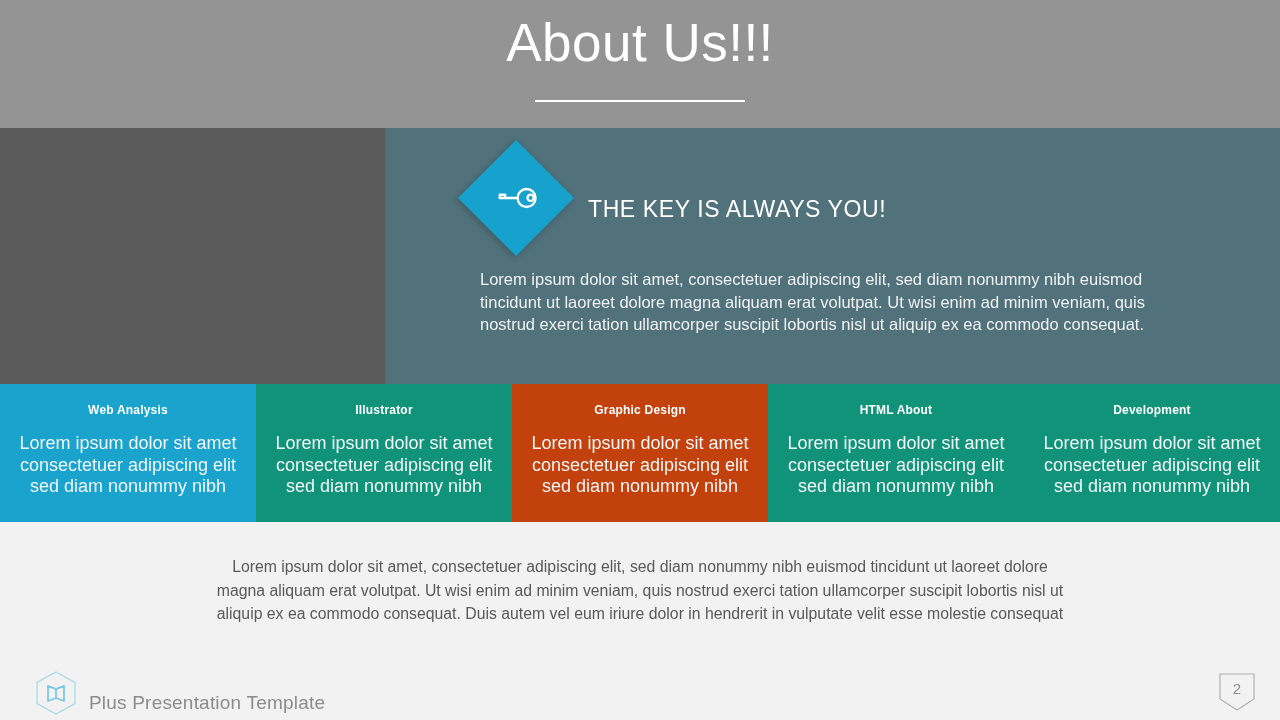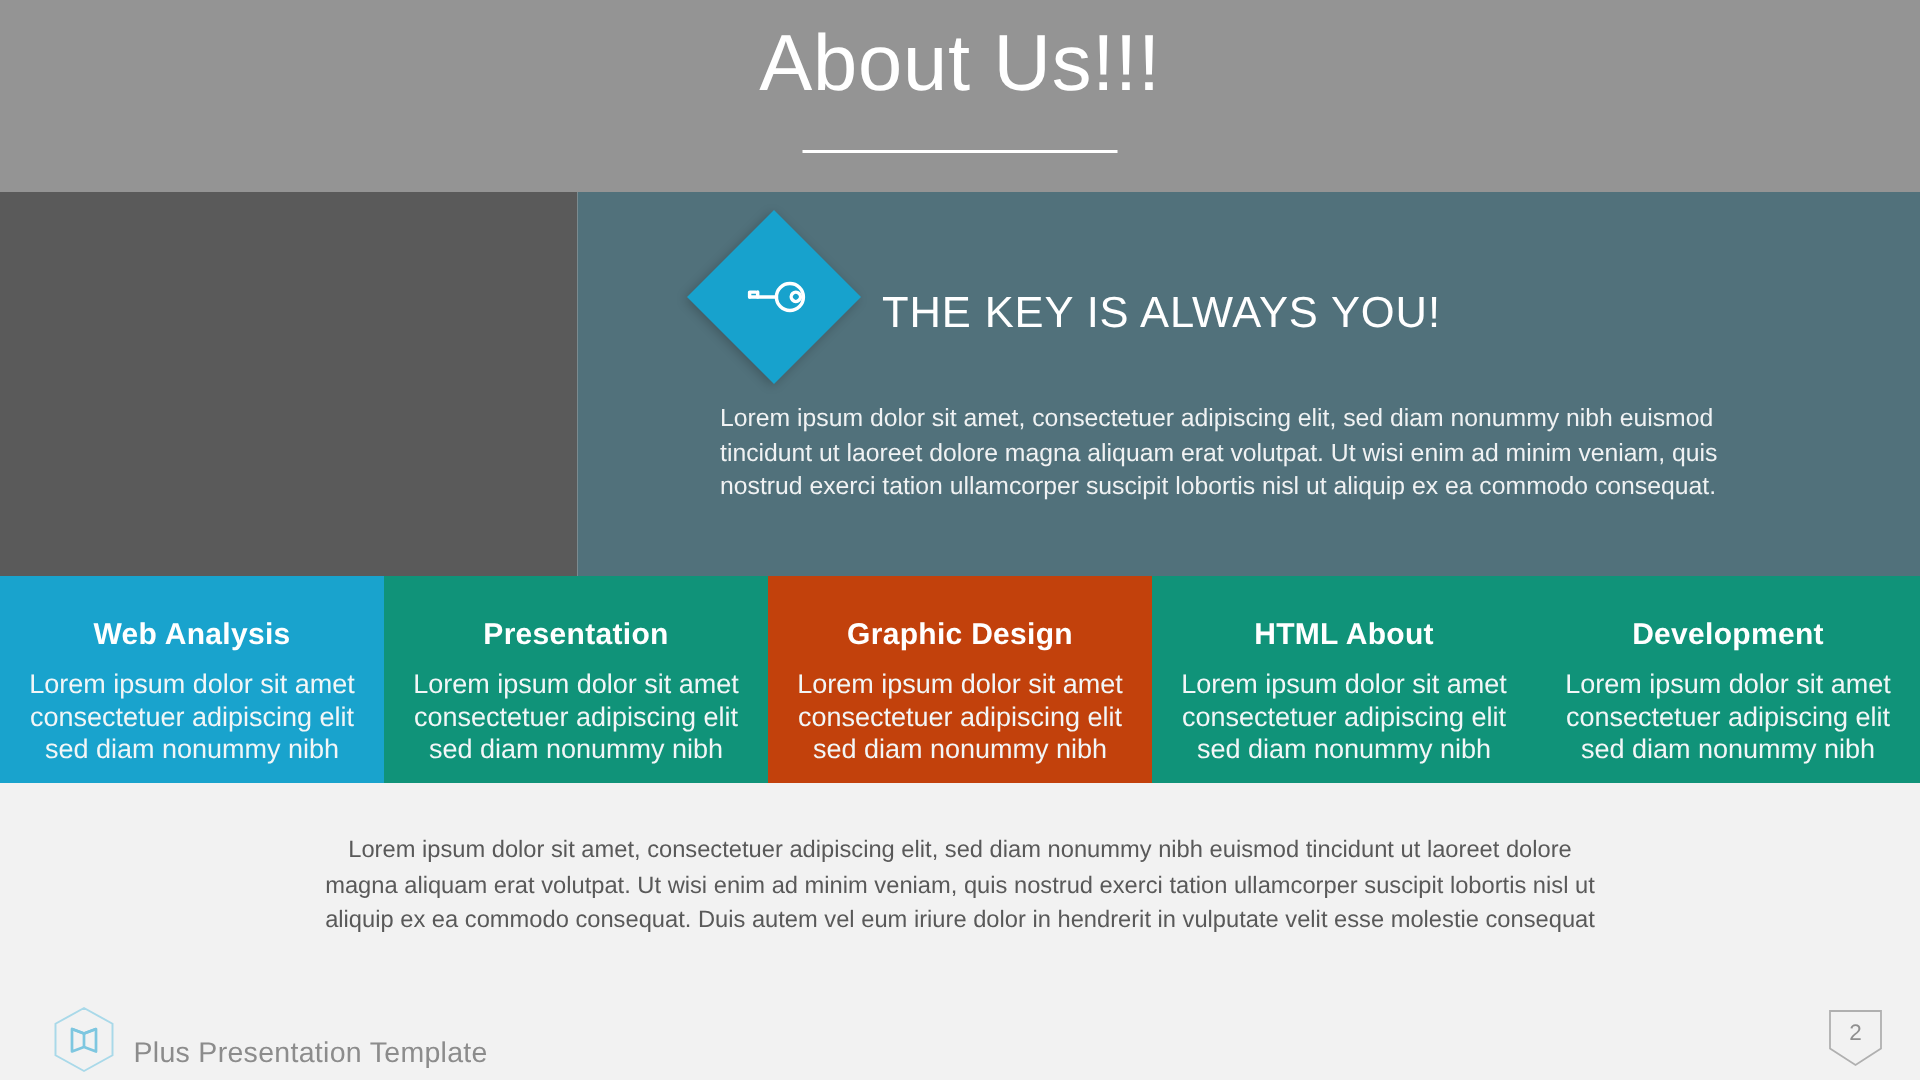--- a/index.html
+++ b/index.html
@@ -96,21 +96,21 @@
     height: 78px;
     display: flex;
     align-items: center;
     justify-content: center;
   }
   .section-heading {
     position: absolute;
     left: 203px;
     top: 64px;
     color: #ffffff;
-    font-size: 29px;
+    font-size: 23px;
     font-weight: 300;
     letter-spacing: 0.6px;
     line-height: 34px;
     white-space: nowrap;
   }
   .section-body {
     position: absolute;
     left: 95px;
     top: 140px;
     width: 668px;
@@ -133,23 +133,23 @@
   .col {
     width: 256px;
     height: 138px;
     box-sizing: border-box;
     padding: 0 11px;
     display: flex;
     flex-direction: column;
     align-items: center;
   }
   .col-title {
-    margin-top: 27px;
+    margin-top: 14px;
     color: #ffffff;
-    font-size: 20px;
+    font-size: 12px;
     font-weight: 700;
     letter-spacing: 0.2px;
     line-height: 24px;
     white-space: nowrap;
   }
   .col-text {
     margin-top: 11px;
     color: #f2f6f7;
     font-size: 18px;
     font-weight: 400;
@@ -252,21 +252,21 @@
   </div>
 
   <div class="cols">
 
     <div class="col" style="background-color: rgb(25, 163, 205);">
       <div class="col-title">Web Analysis</div>
       <div class="col-text">Lorem ipsum dolor sit amet consectetuer adipiscing elit sed diam nonummy nibh</div>
     </div>
 
     <div class="col" style="background-color: rgb(16, 147, 121);">
-      <div class="col-title">Presentation</div>
+      <div class="col-title">Illustrator</div>
       <div class="col-text">Lorem ipsum dolor sit amet consectetuer adipiscing elit sed diam nonummy nibh</div>
     </div>
 
     <div class="col" style="background-color: #c2410c;">
       <div class="col-title">Graphic Design</div>
       <div class="col-text">Lorem ipsum dolor sit amet consectetuer adipiscing elit sed diam nonummy nibh</div>
     </div>
 
     <div class="col" style="background-color: rgb(16, 147, 121);">
       <div class="col-title">HTML About</div>

